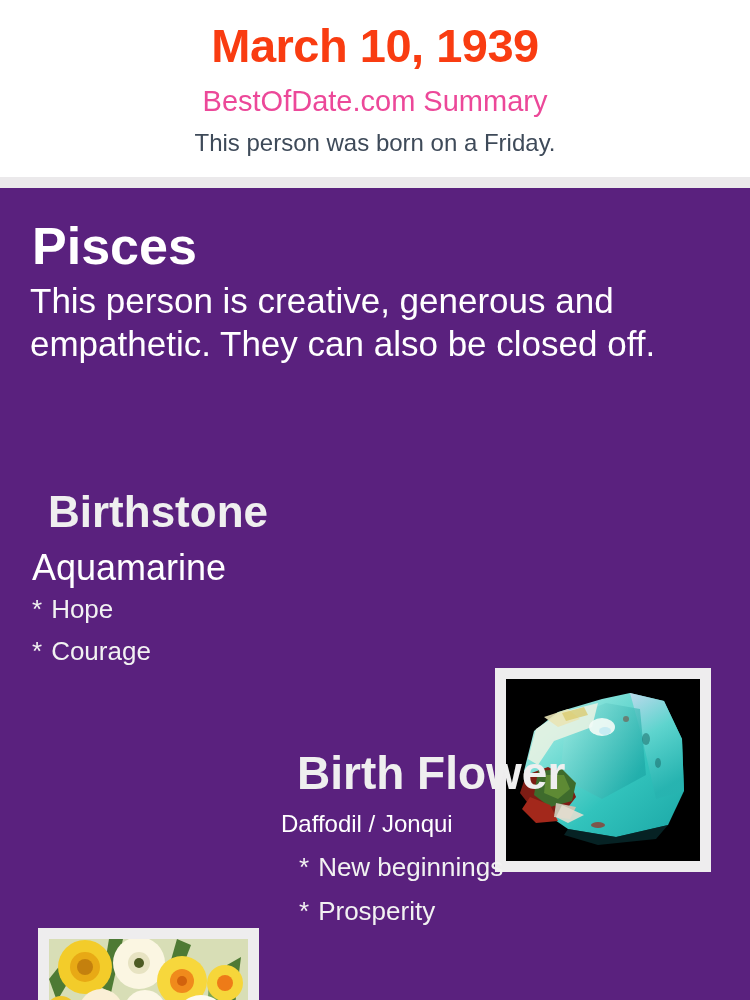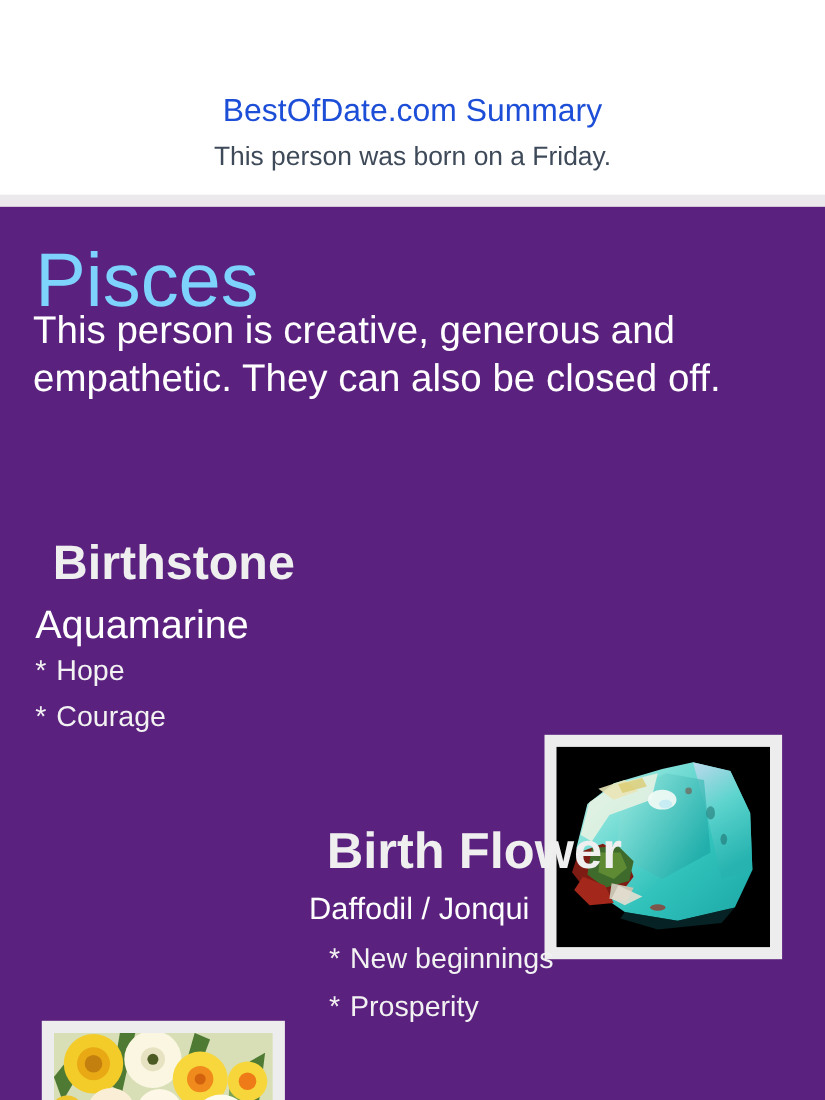--- a/index.html
+++ b/index.html
@@ -39,21 +39,21 @@
     letter-spacing: -0.5px;
   }
   .header-sub {
     position: absolute;
     left: 0; top: 87px;
     width: 750px;
     font-family: "Liberation Sans", sans-serif;
     font-size: 29px;
     font-weight: normal;
     line-height: 1;
-    color: #1d4ed8;
+    color: #ec4899;
   }
   .header-note {
     position: absolute;
     left: 0; top: 131px;
     width: 750px;
     font-family: Liberation Sans, sans-serif;
     font-size: 24px;
     font-weight: normal;
     line-height: 1;
     color: #3E4A59;
@@ -72,24 +72,24 @@
     left: 0; top: 188px;
     width: 750px;
     height: 812px;
     background: #5A217E;
   }
 
   .zodiac-name {
     position: absolute;
     left: 32px; top: 32px;
     font-family: "Liberation Sans", sans-serif;
-    font-size: 69px;
-    font-weight: normal;
-    line-height: 1;
-    color: #7dd3fc;
+    font-size: 52px;
+    font-weight: bold;
+    line-height: 1;
+    color: #ffffff;
   }
   .zodiac-desc {
     position: absolute;
     left: 30px; top: 92px;
     width: 672px;
     font-family: "Liberation Sans", sans-serif;
     font-size: 35px;
     font-weight: normal;
     line-height: 1.22;
     color: #FFFFFF;
@@ -155,30 +155,31 @@
   .stone-photo { width: 100%; height: 100%; display: block; background: #000; }
   .flower-photo { width: 100%; height: 100%; display: block; }
 
   
   .flower-block {
     position: absolute;
     left: 281px; top: 546px;
     width: 450px;
   }
   .flower-block .section-title { font-size: 46px; }
-  .flower-block .section-value { font-size: 28px; margin-top: 8px; }
+  .flower-block .section-value { font-size: 24px; margin-top: 8px; }
   .flower-block .trait-list li { margin-top: 18px; }
   .flower-block .trait-list { margin-top: 12px; padding-left: 18px; }
 </style>
 </head>
 <body>
 
 <div class="page">
 
   <div class="header">
+    <div class="header-date">March 10, 1939</div>
     <div class="header-sub">BestOfDate.com Summary</div>
     <div class="header-note">This person was born on a Friday.</div>
   </div>
 
   <div class="divider"></div>
 
   <div class="body-panel">
 
     <div class="zodiac-name">Pisces</div>
     <div class="zodiac-desc">This person is creative, generous and empathetic. They can also be closed off.</div>

